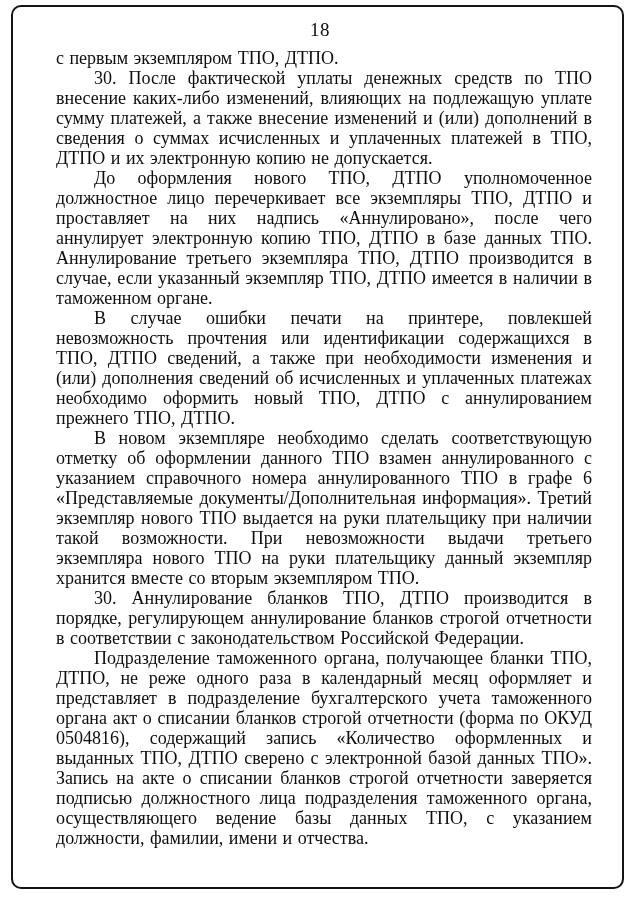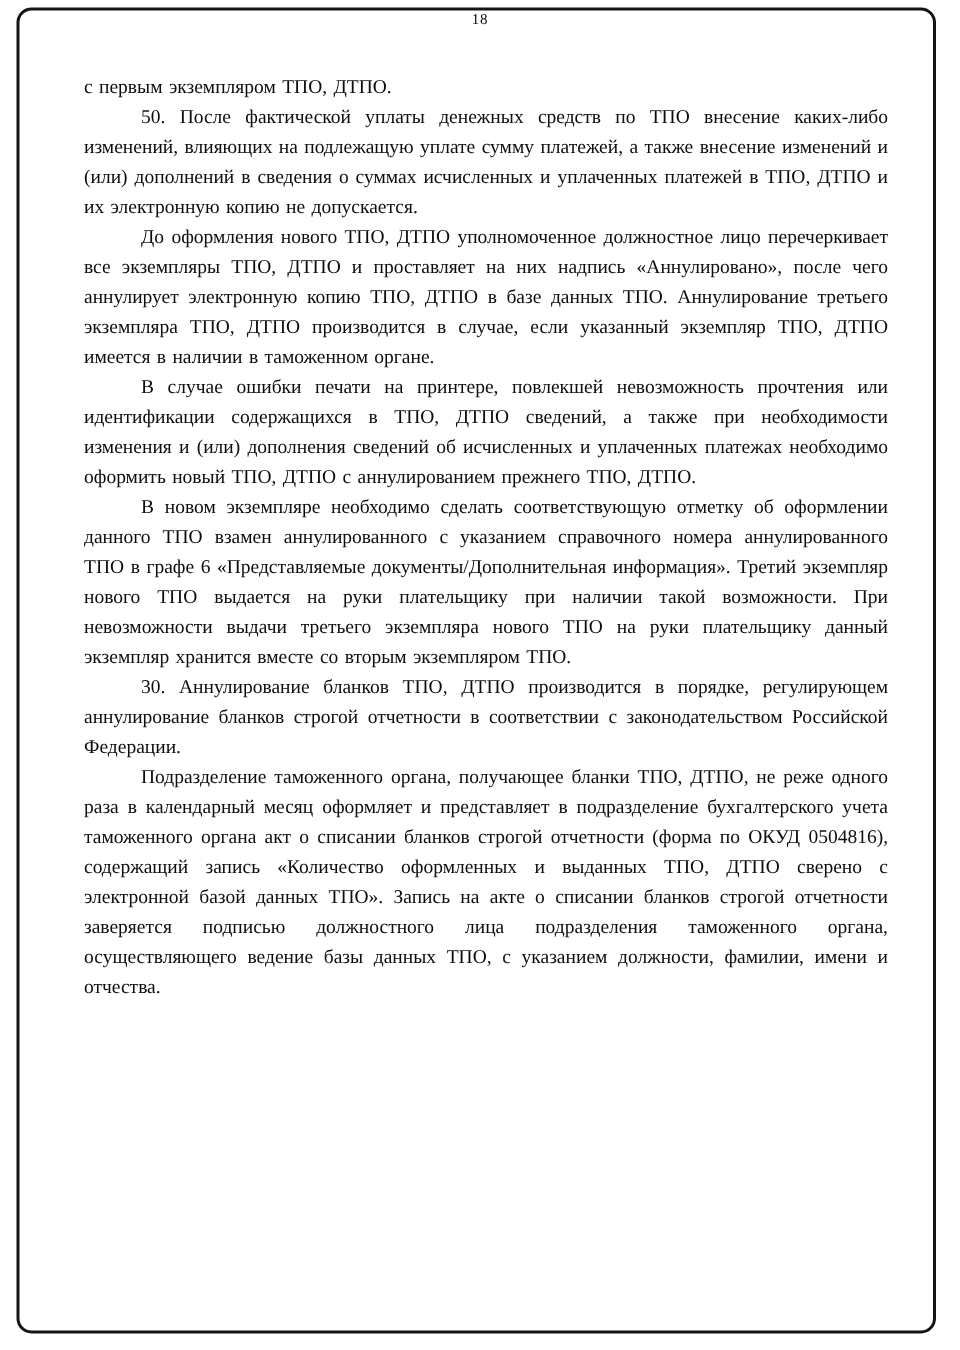--- a/index.html
+++ b/index.html
@@ -21,53 +21,53 @@
     top: 5px;
     width: 613px;
     height: 884px;
     border: 2px solid #141414;
     border-radius: 10px;
     box-sizing: border-box;
     pointer-events: none;
   }
   .page-number {
     position: absolute;
-    top: 8px;
+    top: 19px;
     left: 0;
     width: 100%;
     text-align: center;
-    font-size: 10px;
+    font-size: 19px;
     letter-spacing: 0.5px;
   }
   .content {
     position: absolute;
     left: 56px;
     top: 48px;
     width: 536px;
   }
   p.para {
     margin: 0;
     padding: 0;
     text-align: justify;
-    font-size: 13px;
+    font-size: 18px;
     line-height: 20px;
     word-spacing: 1px;
   }
   p.para.indent {
     text-indent: 38px;
   }
 </style>
 </head>
 <body>
 
 <div class="page">
   <div class="page-border"></div>
   <div class="page-number">18</div>
   <div class="content">
       <p class="para">с первым экземпляром ТПО, ДТПО.</p>
-      <p class="para indent">50. После фактической уплаты денежных средств по ТПО внесение каких-либо изменений, влияющих на подлежащую уплате сумму платежей, а также внесение изменений и (или) дополнений в сведения о суммах исчисленных и уплаченных платежей в ТПО, ДТПО и их электронную копию не допускается.</p>
+      <p class="para indent">30. После фактической уплаты денежных средств по ТПО внесение каких-либо изменений, влияющих на подлежащую уплате сумму платежей, а также внесение изменений и (или) дополнений в сведения о суммах исчисленных и уплаченных платежей в ТПО, ДТПО и их электронную копию не допускается.</p>
       <p class="para indent">До оформления нового ТПО, ДТПО уполномоченное должностное лицо перечеркивает все экземпляры ТПО, ДТПО и проставляет на них надпись «Аннулировано», после чего аннулирует электронную копию ТПО, ДТПО в базе данных ТПО. Аннулирование третьего экземпляра ТПО, ДТПО производится в случае, если указанный экземпляр ТПО, ДТПО имеется в наличии в таможенном органе.</p>
       <p class="para indent">В случае ошибки печати на принтере, повлекшей невозможность прочтения или идентификации содержащихся в ТПО, ДТПО сведений, а также при необходимости изменения и (или) дополнения сведений об исчисленных и уплаченных платежах необходимо оформить новый ТПО, ДТПО с аннулированием прежнего ТПО, ДТПО.</p>
       <p class="para indent">В новом экземпляре необходимо сделать соответствующую отметку об оформлении данного ТПО взамен аннулированного с указанием справочного номера аннулированного ТПО в графе 6 «Представляемые документы/Дополнительная информация». Третий экземпляр нового ТПО выдается на руки плательщику при наличии такой возможности. При невозможности выдачи третьего экземпляра нового ТПО на руки плательщику данный экземпляр хранится вместе со вторым экземпляром ТПО.</p>
       <p class="para indent">30. Аннулирование бланков ТПО, ДТПО производится в порядке, регулирующем аннулирование бланков строгой отчетности в соответствии с законодательством Российской Федерации.</p>
       <p class="para indent">Подразделение таможенного органа, получающее бланки ТПО, ДТПО, не реже одного раза в календарный месяц оформляет и представляет в подразделение бухгалтерского учета таможенного органа акт о списании бланков строгой отчетности (форма по ОКУД 0504816), содержащий запись «Количество оформленных и выданных ТПО, ДТПО сверено с электронной базой данных ТПО». Запись на акте о списании бланков строгой отчетности заверяется подписью должностного лица подразделения таможенного органа, осуществляющего ведение базы данных ТПО, с указанием должности, фамилии, имени и отчества.</p>
     </div>
 </div>
 
 </body></html>

